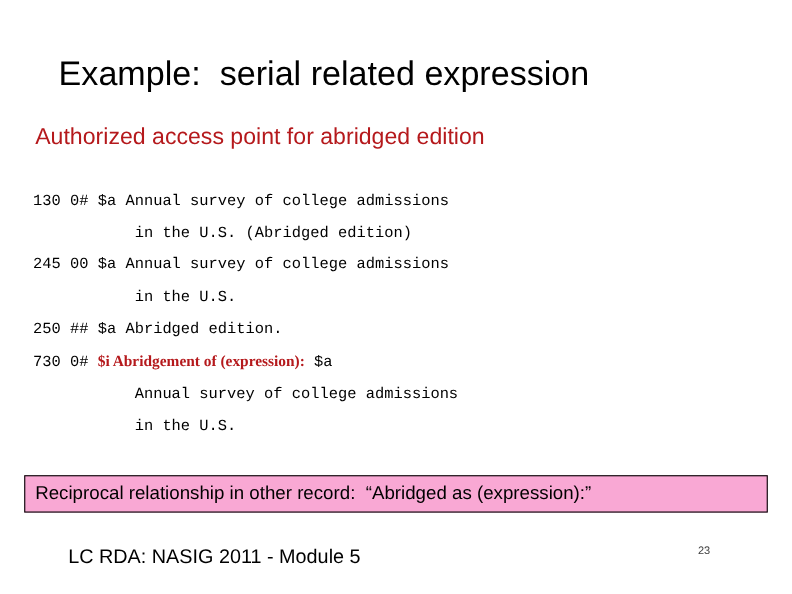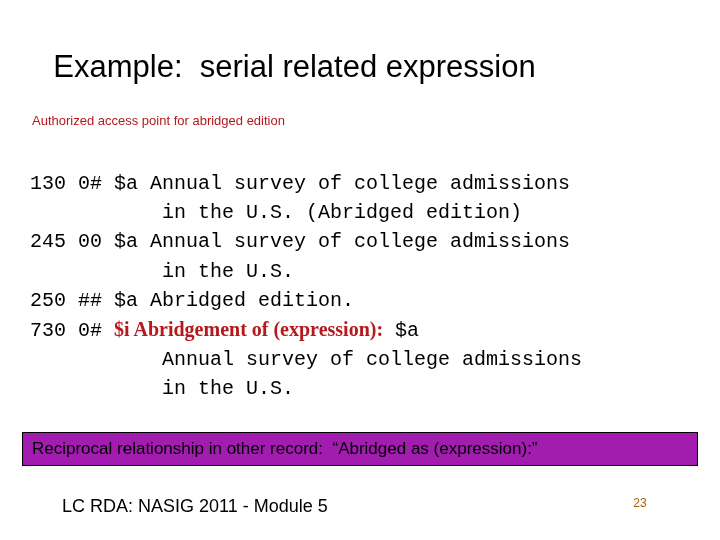--- a/index.html
+++ b/index.html
@@ -29,33 +29,33 @@
     letter-spacing: 0px;
     color: #000000;
     white-space: pre;
   }
 
   
   .subheading {
     position: absolute;
     left: 32px;
     top: 113px;
-    font-size: 13px;
+    font-size: 21px;
     font-weight: normal;
     color: #B5191C;
     white-space: pre;
   }
 
   
   .marc-block {
     position: absolute;
     left: 30px;
     top: 169px;
     font-family: "Liberation Mono", "DejaVu Sans Mono", monospace;
-    font-size: 20px;
+    font-size: 14px;
     line-height: 29.2px;
     color: #000000;
     white-space: pre;
   }
   .marc-line {
     white-space: pre;
   }
   .red {
     color: #B5191C;
     font-weight: bold;
@@ -64,21 +64,21 @@
 
   
   .callout-box {
     position: absolute;
     left: 22px;
     top: 432px;
     width: 676px;
     height: 34px;
     box-sizing: border-box;
     border: 1px solid #000000;
-    background: #a21caf;
+    background: #f9a8d4;
     display: flex;
     align-items: center;
   }
   .callout-text {
     padding-left: 9px;
     font-size: 17px;
     color: #000000;
     white-space: pre;
   }
 
@@ -90,22 +90,22 @@
     font-size: 18px;
     color: #000000;
     white-space: pre;
   }
   .footer-page {
     position: absolute;
     left: 620px;
     top: 496px;
     width: 40px;
     text-align: center;
-    font-size: 12px;
-    color: #a16207;
+    font-size: 10px;
+    color: #404040;
     white-space: pre;
   }
 </style>
 </head>
 <body>
 
 <h1 class="slide-title">Example:  serial related expression</h1>
 
 <div class="subheading">Authorized access point for abridged edition</div>
 

